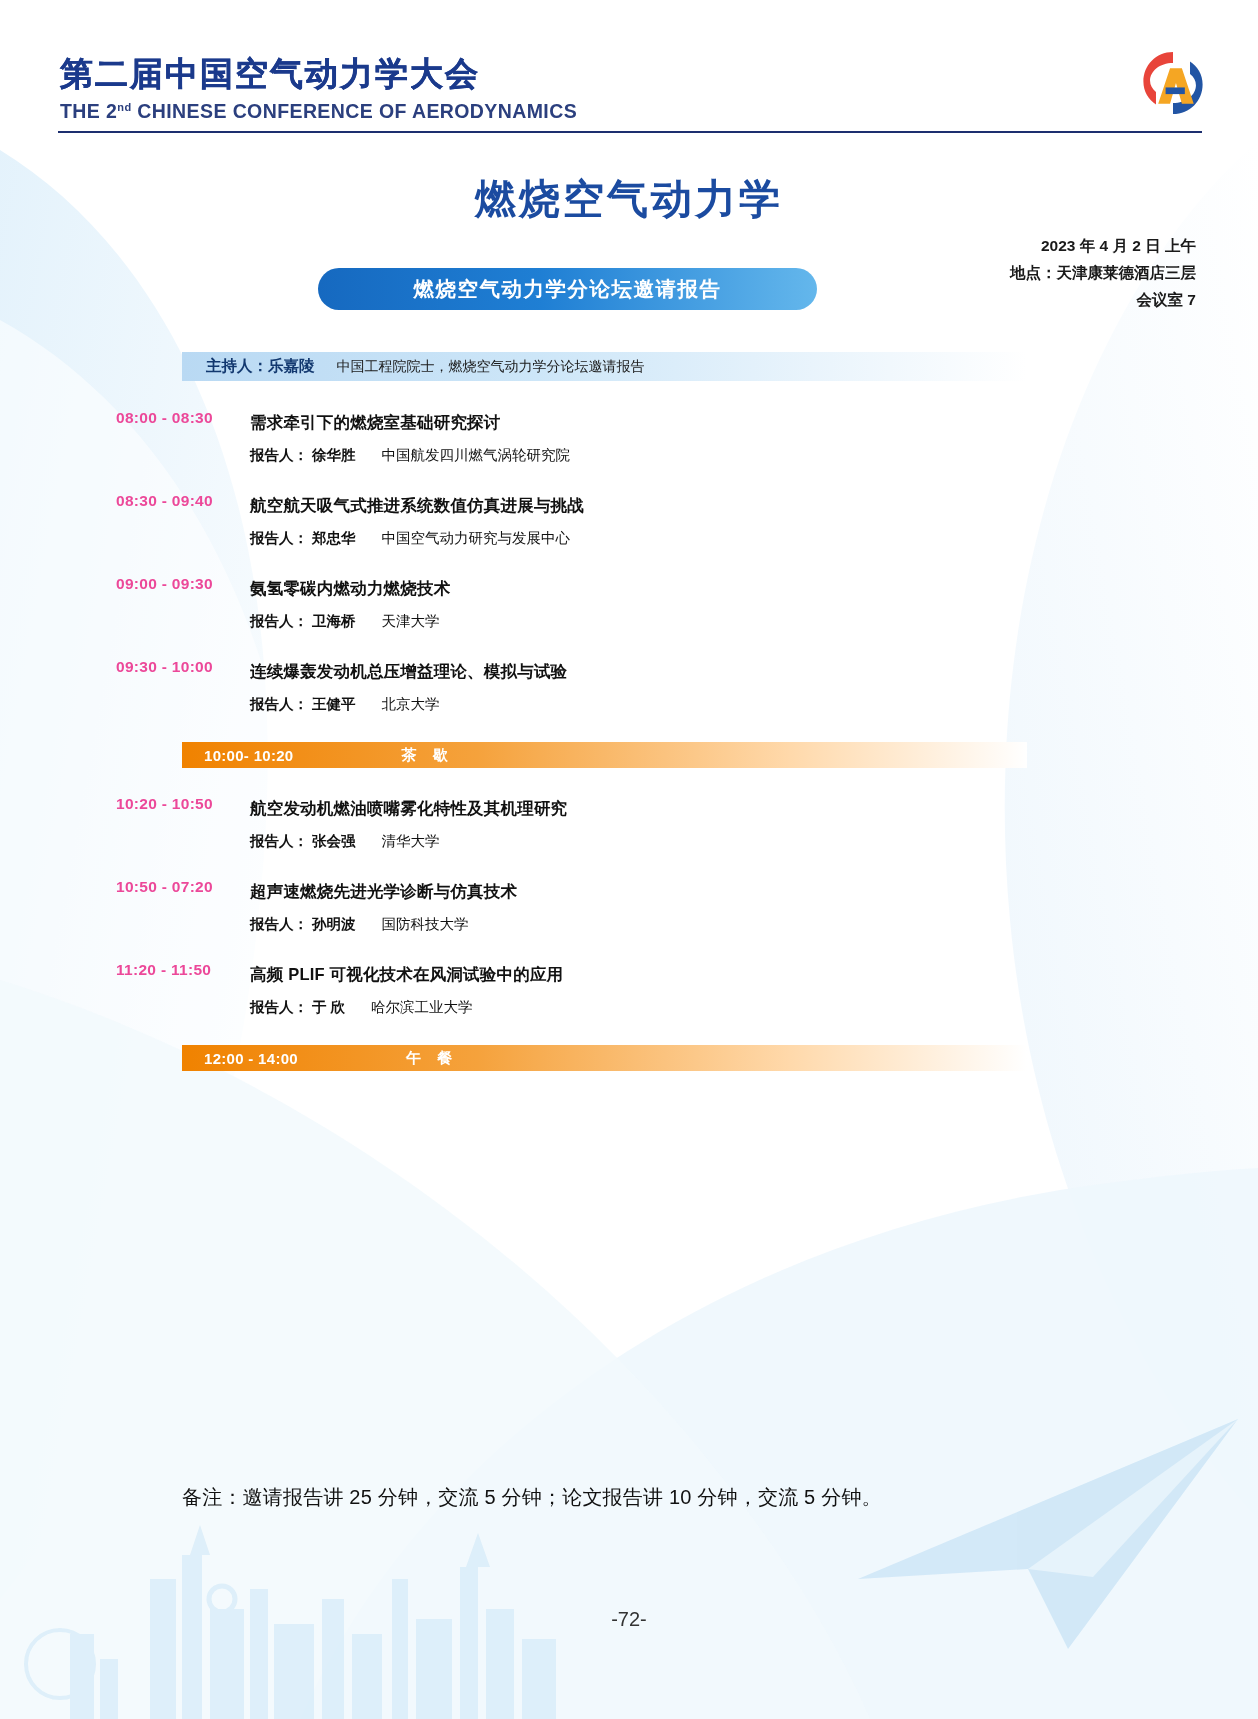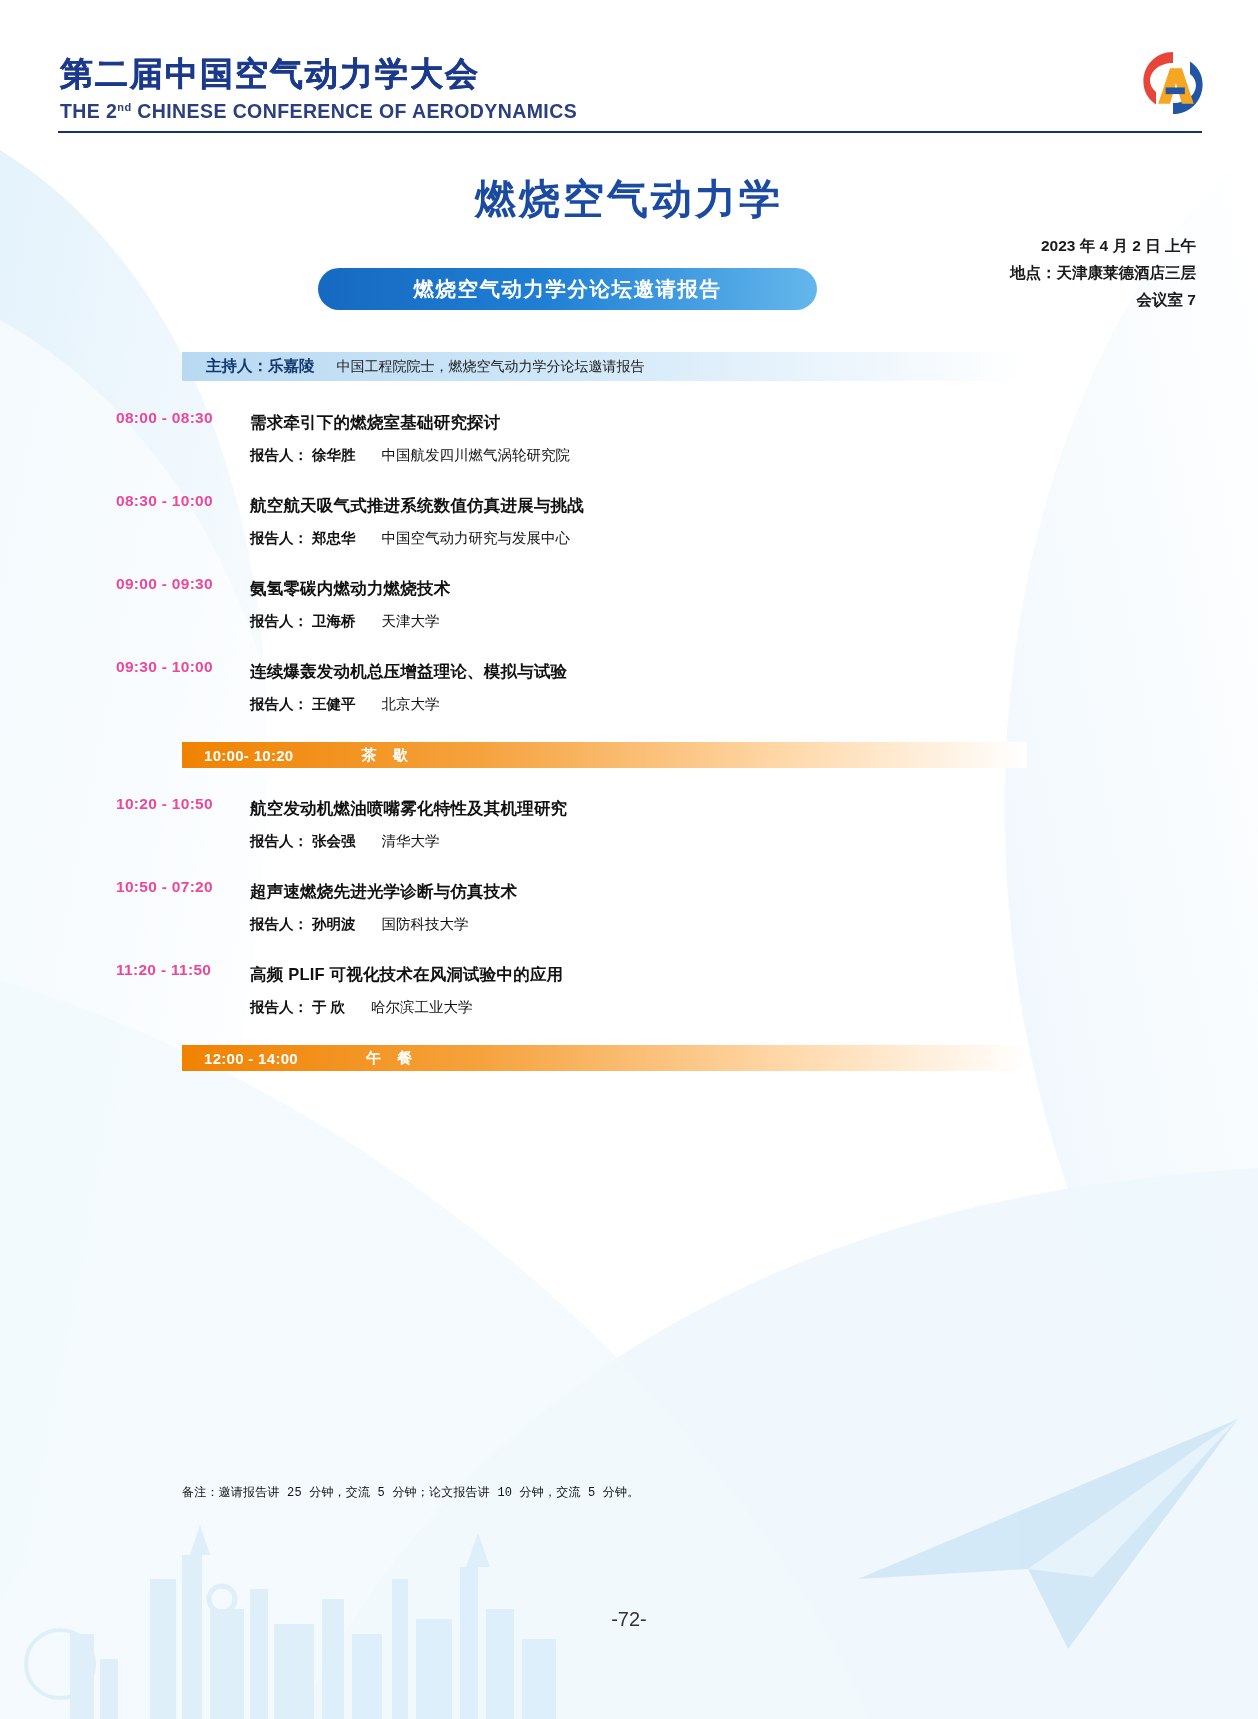--- a/index.html
+++ b/index.html
@@ -216,35 +216,34 @@
     color: #ffffff;
     font-weight: bold;
     font-size: 15px;
   }
   .break-time {
     margin-left: 22px;
     white-space: nowrap;
     letter-spacing: 0.3px;
   }
   .break-name {
-    margin-left: 68px;
+    margin-left: 108px;
     letter-spacing: 6px;
     white-space: nowrap;
   }
 
   
   .note {
     position: absolute;
     left: 182px;
     top: 1484px;
-    font-size: 12px;
+    font-size: 20px;
     color: #111111;
     letter-spacing: 0.2px;
     z-index: 3;
-    font-family: Liberation Mono, monospace;
   }
   .page-number {
     position: absolute;
     left: 0;
     top: 1608px;
     width: 1258px;
     text-align: center;
     font-size: 20px;
     color: #333333;
     z-index: 3;
@@ -355,21 +354,21 @@
 
   <div class="schedule" id="schedule">
       <div class="row">
         <div class="row-time">08:00 - 08:30</div>
         <div class="row-body">
           <div class="row-title">需求牵引下的燃烧室基础研究探讨</div>
           <div class="row-speaker"><span class="sp-label">报告人：</span><span class="sp-name">徐华胜</span><span class="sp-affil">中国航发四川燃气涡轮研究院</span></div>
         </div>
       </div>
       <div class="row">
-        <div class="row-time">08:30 - 10:00</div>
+        <div class="row-time">08:30 - 09:40</div>
         <div class="row-body">
           <div class="row-title">航空航天吸气式推进系统数值仿真进展与挑战</div>
           <div class="row-speaker"><span class="sp-label">报告人：</span><span class="sp-name">郑忠华</span><span class="sp-affil">中国空气动力研究与发展中心</span></div>
         </div>
       </div>
       <div class="row">
         <div class="row-time">09:00 - 09:30</div>
         <div class="row-body">
           <div class="row-title">氨氢零碳内燃动力燃烧技术</div>
           <div class="row-speaker"><span class="sp-label">报告人：</span><span class="sp-name">卫海桥</span><span class="sp-affil">天津大学</span></div>

